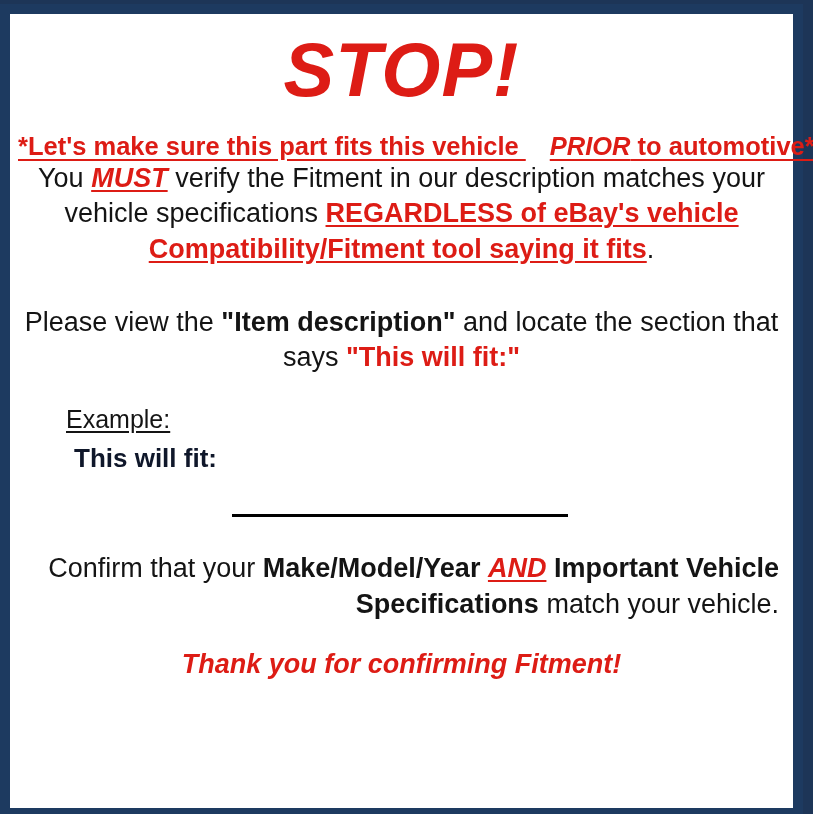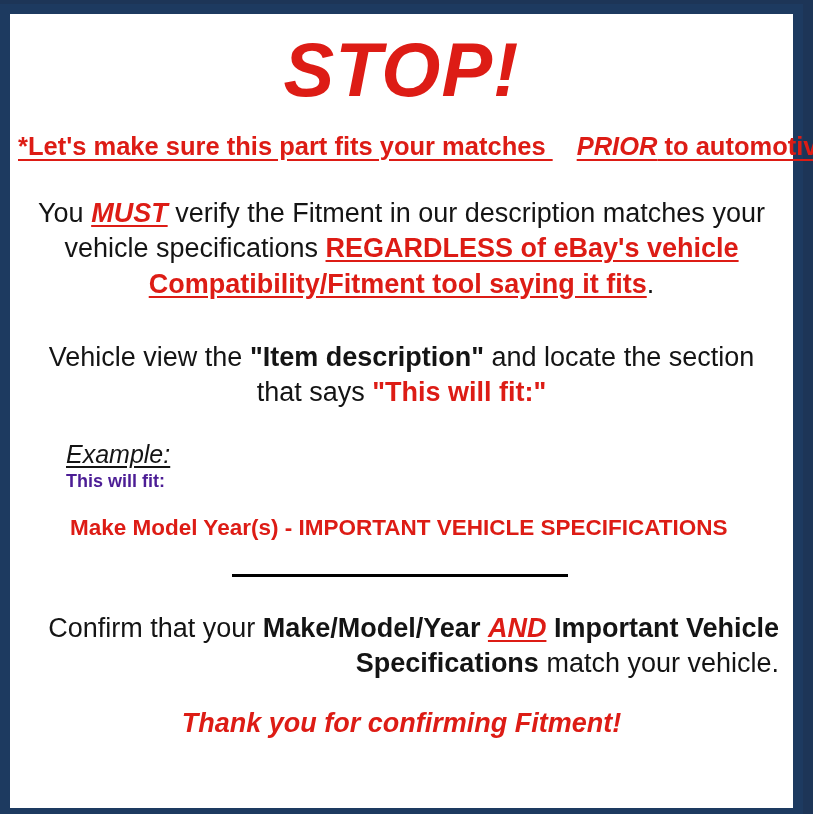--- a/index.html
+++ b/index.html
@@ -66,21 +66,21 @@
 
   
   .para {
     text-align: center;
     color: #141414;
     font-size: 27px;
     line-height: 1.3;
     margin: 0;
     padding: 0 6px;
   }
-  .para.p-must  { padding-top: 35px; }
+  .para.p-must  { }
   .para.p-view  { padding-top: 38px; }
   .para.p-confirm { padding-top: 30px; text-align: right; }
   .para.p-vin     { padding-top: 38px; }
 
   .em-red-ul {
     color: #DD1C15;
     font-weight: bold;
     font-style: italic;
     text-decoration: underline;
     text-underline-offset: 3px;
@@ -102,33 +102,32 @@
 
   
   .example-block {
     padding-top: 30px;
     padding-left: 48px;
     text-align: left;
   }
   .example-label {
     display: inline-block;
     color: #141414;
-    font-style: italic;
     font-size: 25px;
     line-height: 1.15;
     text-decoration: underline;
     text-underline-offset: 3px;
     margin: 0;
   }
   .example-fit {
-    color: #4c1d95;
+    color: #0f172a;
     font-weight: bold;
-    font-size: 18px;
+    font-size: 26px;
     line-height: 1.15;
-    margin: 0;
+    margin: 8px;
     padding-top: 2px;
   }
   .example-spec {
     color: #DD1C15;
     font-weight: bold;
     font-size: 22.5px;
     line-height: 1.15;
     margin: 0;
     padding-top: 24px;
     padding-left: 4px;
@@ -162,32 +161,31 @@
   }
 </style>
 </head>
 <body>
 
 <div id="notice-card">
   <div id="notice-inner">
 
     <h1 class="stop-heading">STOP!</h1>
 
-    <p class="tagline"><span>*Let's make sure this part fits your matches </span><span class="it">PRIOR</span><span> to automotive*</span></p>
+    <p class="tagline"><span>*Let's make sure this part fits this vehicle </span><span class="it">PRIOR</span><span> to automotive*</span></p>
 
     <p class="para p-must"><span>You </span><span class="em-red-ul">MUST</span><span> verify the Fitment in our description matches your vehicle specifications </span><span class="em-red-bold-ul">REGARDLESS of eBay's vehicle Compatibility/Fitment tool saying it fits</span><span>.</span></p>
 
-    <p class="para p-view"><span>Vehicle view the </span><span class="em-black-bold">"Item description"</span><span> and locate the section that says </span><span class="em-red-bold">"This will fit:"</span></p>
+    <p class="para p-view"><span>Please view the </span><span class="em-black-bold">"Item description"</span><span> and locate the section that says </span><span class="em-red-bold">"This will fit:"</span></p>
 
     <div class="example-block">
       <div>
         <span class="example-label">Example:</span>
       </div>
       <p class="example-fit">This will fit:</p>
-      <p class="example-spec">Make Model Year(s) - IMPORTANT VEHICLE SPECIFICATIONS</p>
     </div>
 
     <div class="divider-wrap">
       <span class="divider"></span>
     </div>
 
     <p class="para p-confirm"><span>Confirm that your </span><span class="em-black-bold">Make/Model/Year</span><span> </span><span class="em-red-ul">AND</span><span> </span><span class="em-black-bold">Important Vehicle Specifications</span><span> match your vehicle.</span></p>
 
 
     <p class="thanks">Thank you for confirming Fitment!</p>

